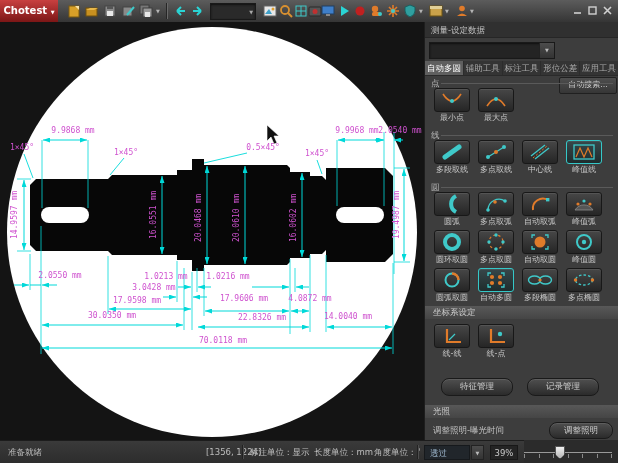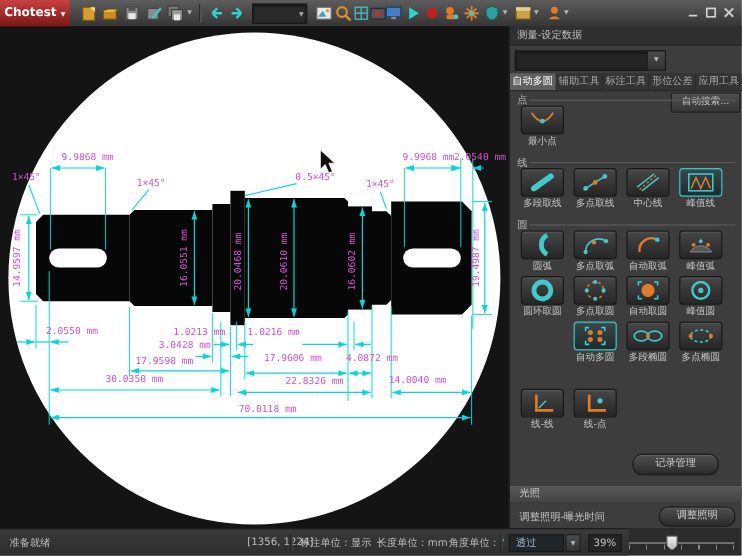--- a/index.html
+++ b/index.html
@@ -445,20 +445,26 @@
   </div>
 
   <span class="seclab" style="top:56px">点</span>
   <div class="secline" style="top:61px"></div>
   <div class="tool" style="left:6px;top:66px">
     <span class="tico"><svg width="34" height="22">
           <use href="#i-minpt"></use>
         </svg></span>
     <span class="tlab">最小点</span>
     </div>
+  <div class="tool" style="left:50px;top:66px">
+    <span class="tico"><svg width="34" height="22">
+          <use href="#i-maxpt"></use>
+        </svg></span>
+    <span class="tlab">最大点</span>
+    </div>
 
   <span class="seclab" style="top:108px">线</span>
   <div class="secline" style="top:113px"></div>
   <div class="tool" style="left:6px;top:118px">
     <span class="tico"><svg width="34" height="22">
           <use href="#i-segline"></use>
         </svg></span>
     <span class="tlab">多段取线</span>
     </div>
   <div class="tool" style="left:50px;top:118px">
@@ -523,52 +529,60 @@
           <use href="#i-autocircle"></use>
         </svg></span>
     <span class="tlab">自动取圆</span>
     </div>
   <div class="tool" style="left:138px;top:208px">
     <span class="tico"><svg width="34" height="22">
           <use href="#i-peakcircle"></use>
         </svg></span>
     <span class="tlab">峰值圆</span>
     </div>
+  <div class="tool" style="left:6px;top:246px">
+    <span class="tico"><svg width="34" height="22">
+          <use href="#i-arccircle"></use>
+        </svg></span>
+    <span class="tlab">圆弧取圆</span>
+    </div>
   <div class="tool hl" style="left:50px;top:246px">
     <span class="tico"><svg width="34" height="22">
           <use href="#i-automulti"></use>
         </svg></span>
     <span class="tlab">自动多圆</span>
     </div>
   <div class="tool" style="left:94px;top:246px">
     <span class="tico"><svg width="34" height="22">
           <use href="#i-segellipse"></use>
         </svg></span>
     <span class="tlab">多段椭圆</span>
     </div>
   <div class="tool" style="left:138px;top:246px">
     <span class="tico"><svg width="34" height="22">
           <use href="#i-mpellipse"></use>
         </svg></span>
     <span class="tlab">多点椭圆</span>
     </div>
 
+  <div class="secbar" style="top:284px">坐标系设定</div>
   <div class="tool" style="left:6px;top:302px">
     <span class="tico"><svg width="34" height="22">
           <use href="#i-axisll"></use>
         </svg></span>
     <span class="tlab">线-线</span>
     </div>
   <div class="tool" style="left:50px;top:302px">
     <span class="tico"><svg width="34" height="22">
           <use href="#i-axislp"></use>
         </svg></span>
     <span class="tlab">线-点</span>
     </div>
 
+  <div class="pillbtn" style="left:16px;top:356px">特征管理</div>
   <div class="pillbtn" style="left:102px;top:356px">记录管理</div>
 
   <div class="secbar" style="top:383px">光照</div>
   <span class="seclab" style="left:8px;top:403px;color:#c2c2c2">调整照明-曝光时间</span>
   <div class="pillbtn" style="left:124px;top:400px;width:62px;height:15px;line-height:14px">调整照明</div>
 </div>
 
 <div id="statusbar" class="abs">
   <span class="stxt" style="left:8px">准备就绪</span>
   <span class="stxt" style="left:206px">[1356, 1224]</span>

